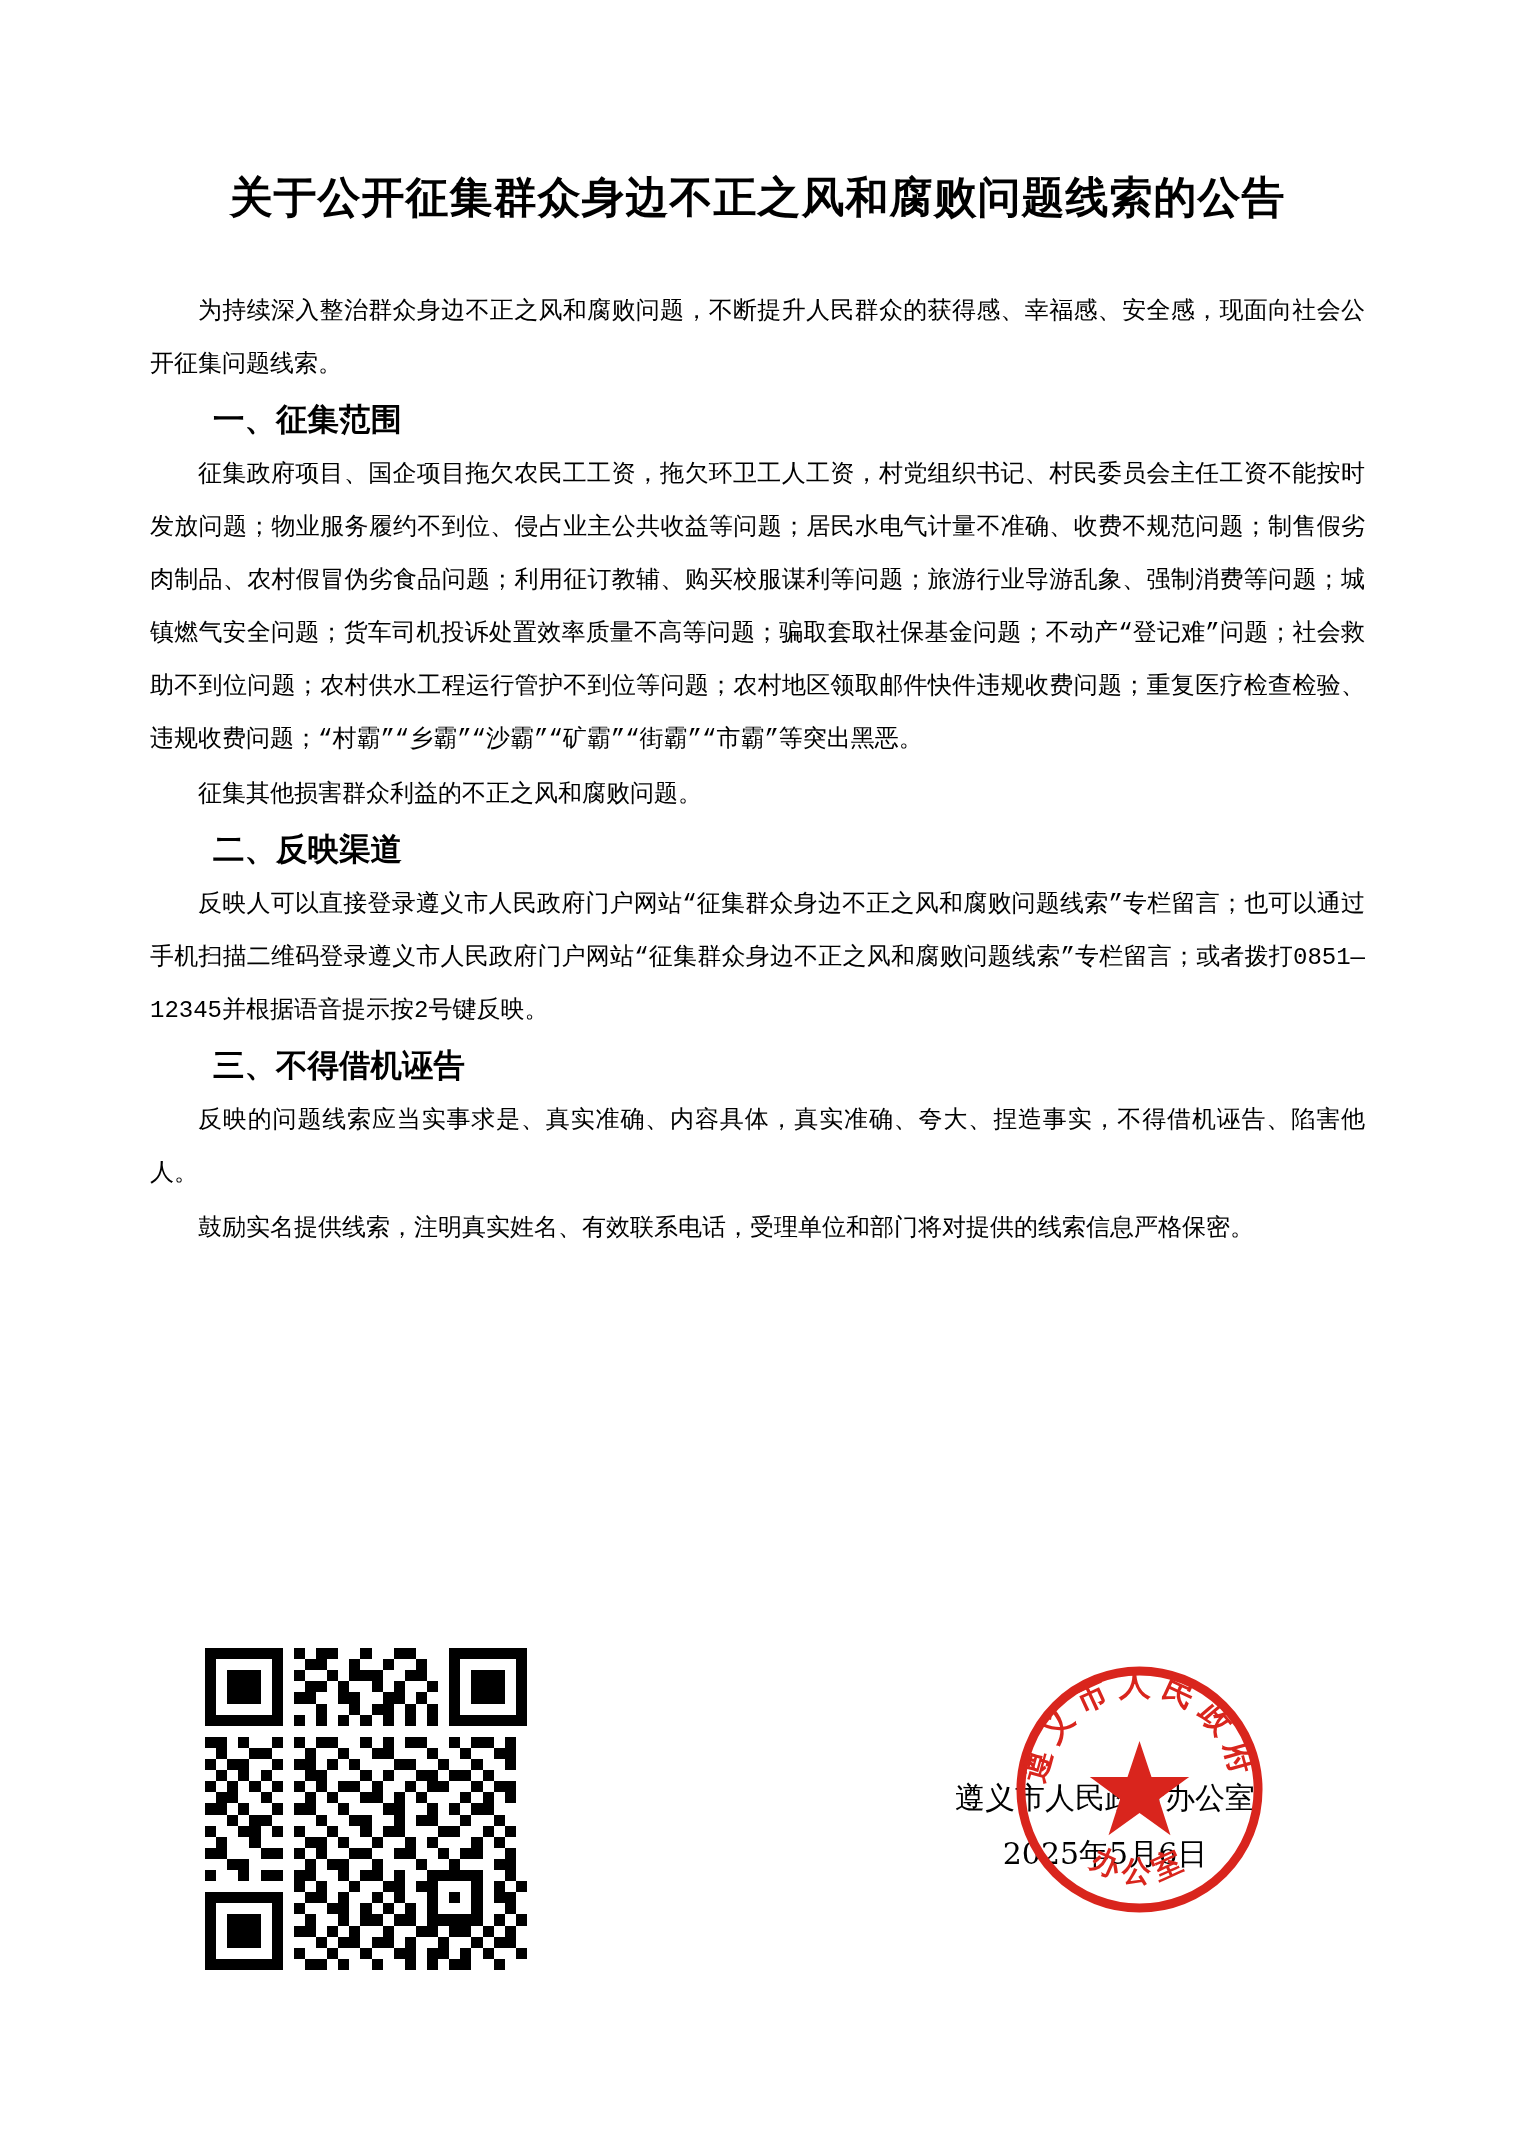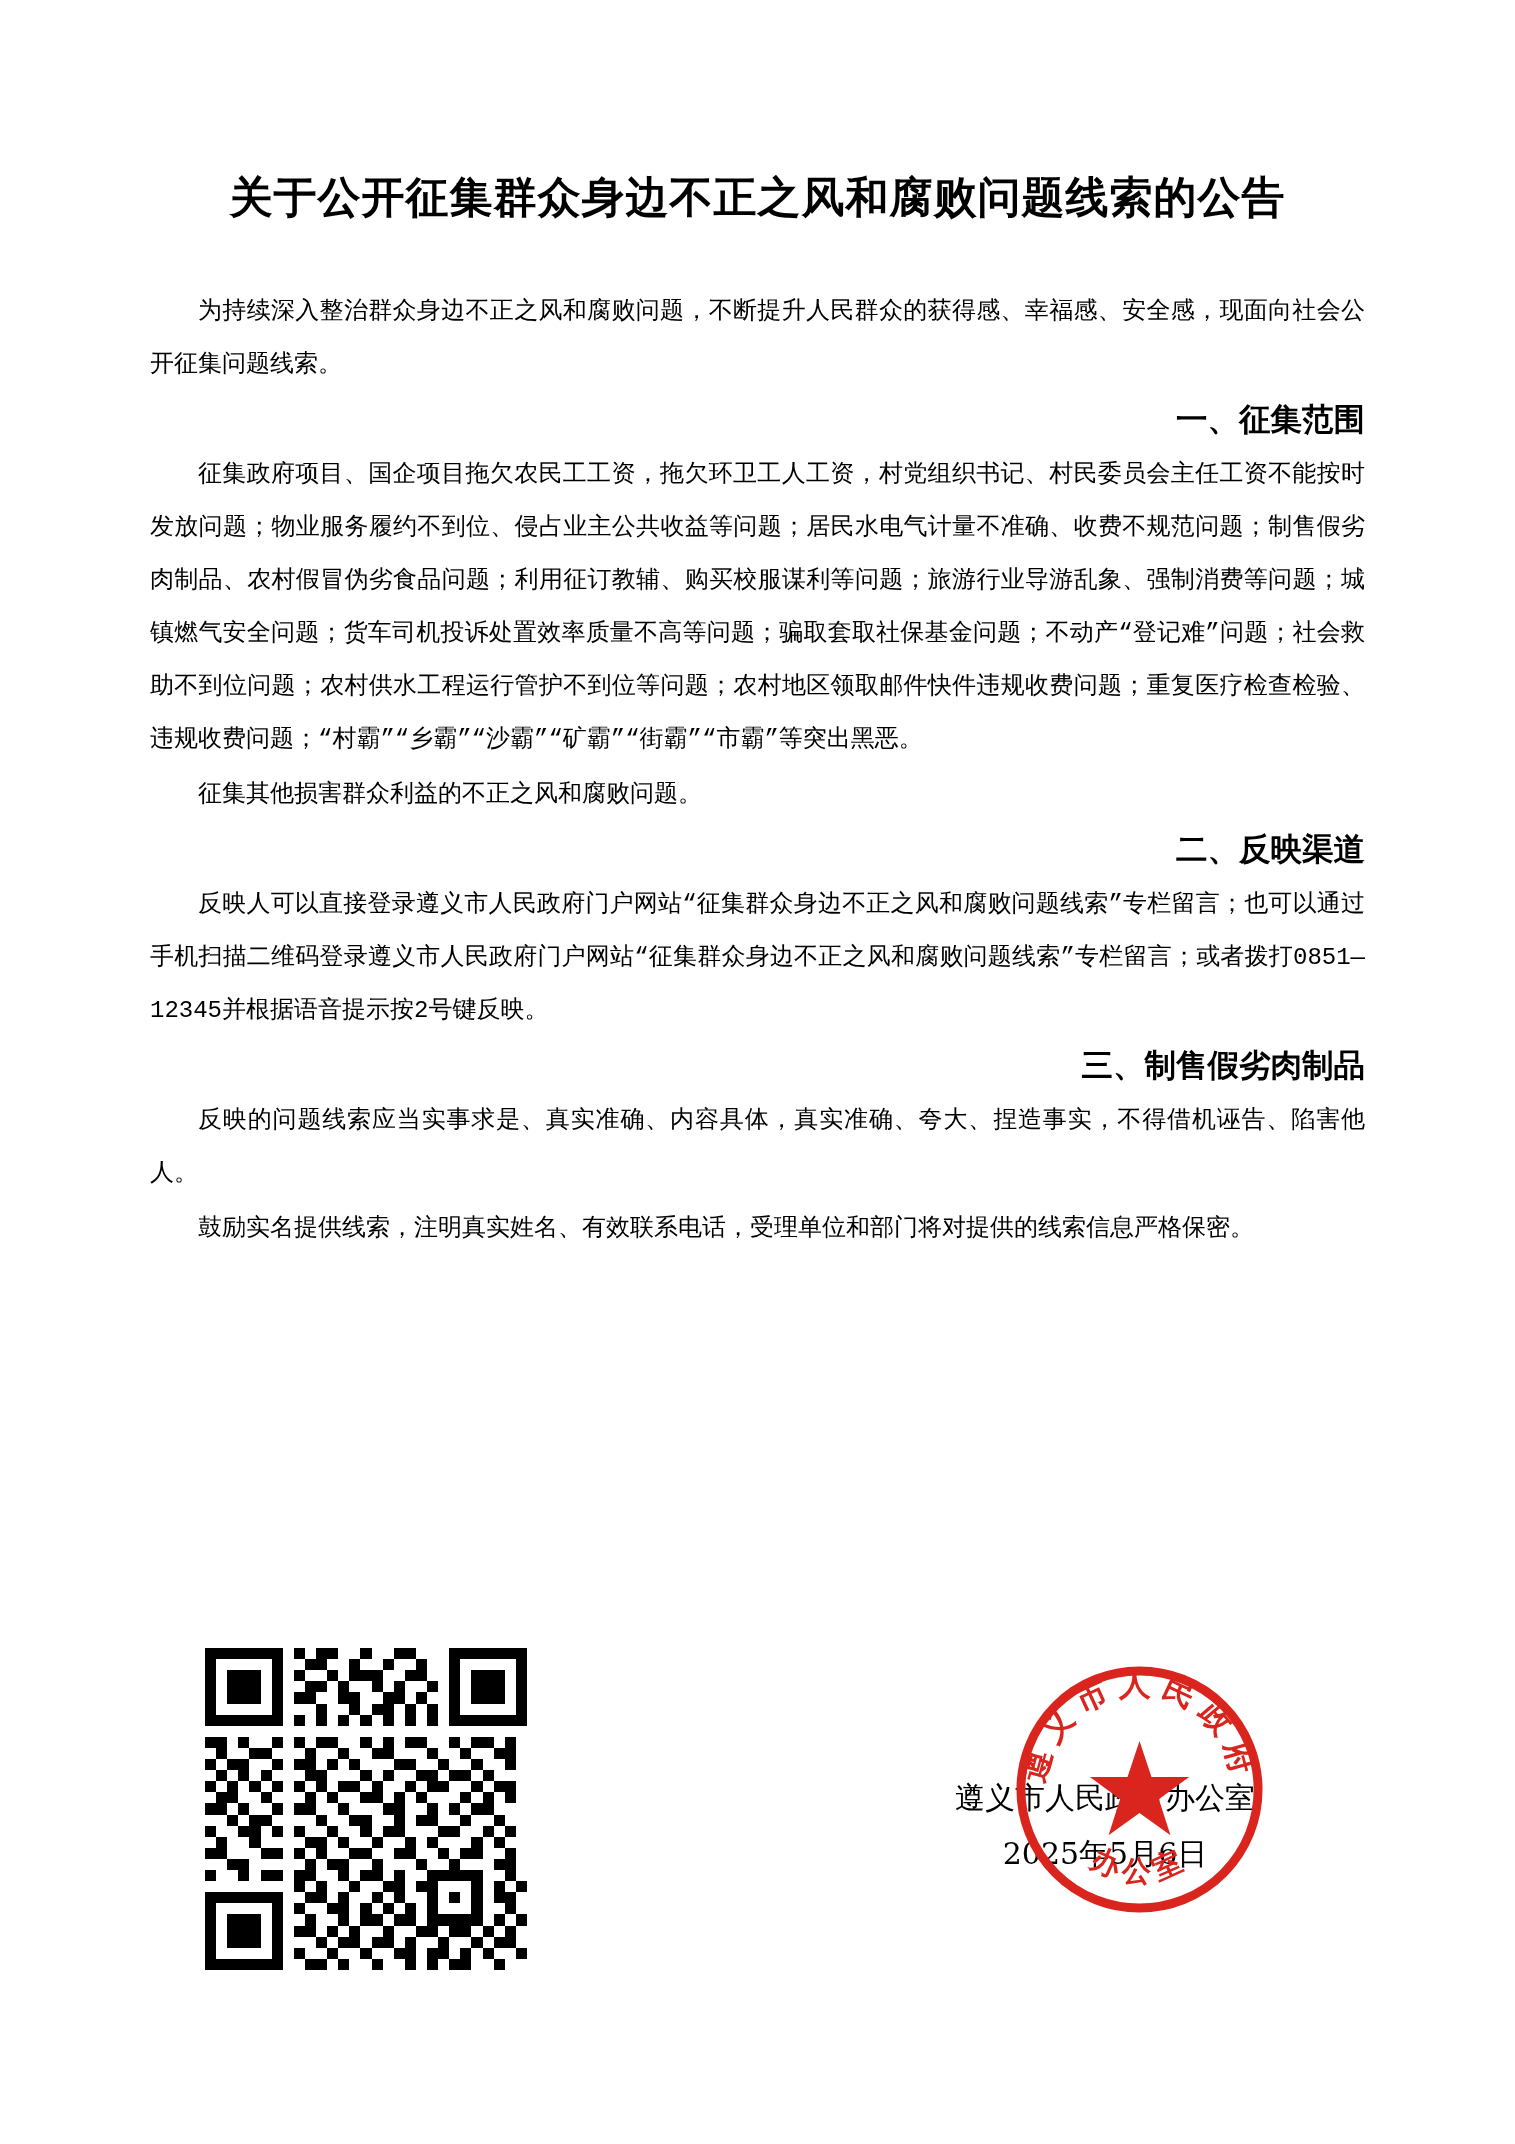--- a/index.html
+++ b/index.html
@@ -47,21 +47,20 @@
     text-indent: 2em;
     font-family: Liberation Mono, monospace;
   }
   p.section-head {
     margin: 0 0 2px 0;
     font-size: 31.5px;
     line-height: 53px;
     text-indent: 2em;
     font-weight: bold;
     font-family: "DejaVu Sans", "Liberation Sans", sans-serif;
-    text-align: right;
   }
   .footer-zone {
     position: absolute;
     left: 0;
     top: 1640px;
     width: 1515px;
     height: 460px;
   }
   .qr {
     position: absolute;
@@ -98,21 +97,21 @@
 
   <h1 class="doc-title">关于公开征集群众身边不正之风和腐败问题线索的公告</h1>
 
   <div class="body-wrap">
     <p class="para">为持续深入整治群众身边不正之风和腐败问题，不断提升人民群众的获得感、幸福感、安全感，现面向社会公开征集问题线索。</p>
     <p class="section-head">一、征集范围</p>
     <p class="para">征集政府项目、国企项目拖欠农民工工资，拖欠环卫工人工资，村党组织书记、村民委员会主任工资不能按时发放问题；物业服务履约不到位、侵占业主公共收益等问题；居民水电气计量不准确、收费不规范问题；制售假劣肉制品、农村假冒伪劣食品问题；利用征订教辅、购买校服谋利等问题；旅游行业导游乱象、强制消费等问题；城镇燃气安全问题；货车司机投诉处置效率质量不高等问题；骗取套取社保基金问题；不动产“登记难”问题；社会救助不到位问题；农村供水工程运行管护不到位等问题；农村地区领取邮件快件违规收费问题；重复医疗检查检验、违规收费问题；“村霸”“乡霸”“沙霸”“矿霸”“街霸”“市霸”等突出黑恶。</p>
     <p class="para">征集其他损害群众利益的不正之风和腐败问题。</p>
     <p class="section-head">二、反映渠道</p>
     <p class="para">反映人可以直接登录遵义市人民政府门户网站“征集群众身边不正之风和腐败问题线索”专栏留言；也可以通过手机扫描二维码登录遵义市人民政府门户网站“征集群众身边不正之风和腐败问题线索”专栏留言；或者拨打0851—12345并根据语音提示按2号键反映。</p>
-    <p class="section-head">三、制售假劣肉制品</p>
+    <p class="section-head">三、不得借机诬告</p>
     <p class="para">反映的问题线索应当实事求是、真实准确、内容具体，真实准确、夸大、捏造事实，不得借机诬告、陷害他人。</p>
     <p class="para">鼓励实名提供线索，注明真实姓名、有效联系电话，受理单位和部门将对提供的线索信息严格保密。</p>
   </div>
 
   <div class="footer-zone">
 
     <div class="qr">
       <svg viewBox="0 0 29 29" width="322" height="322" shape-rendering="crispEdges" aria-hidden="true">
         <rect width="29" height="29" fill="#ffffff"></rect>
         <g fill="#000000">

